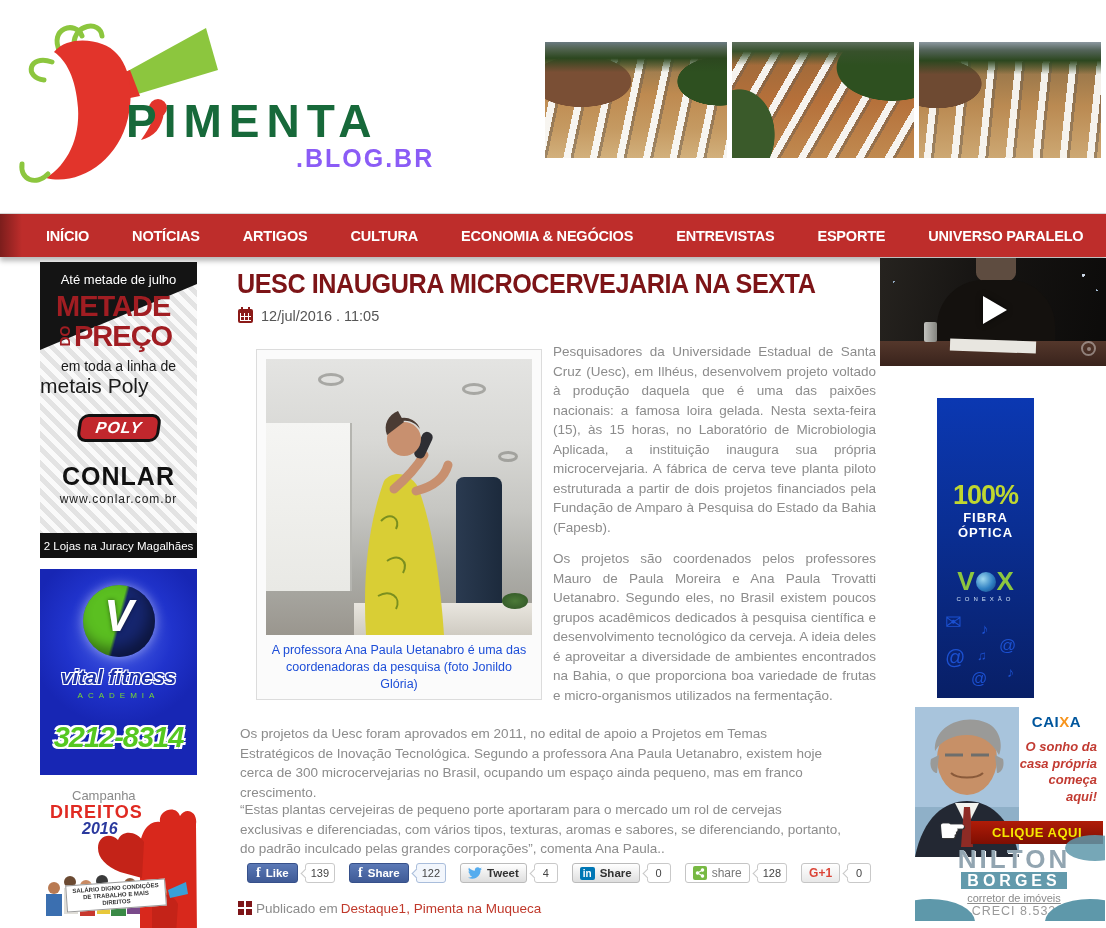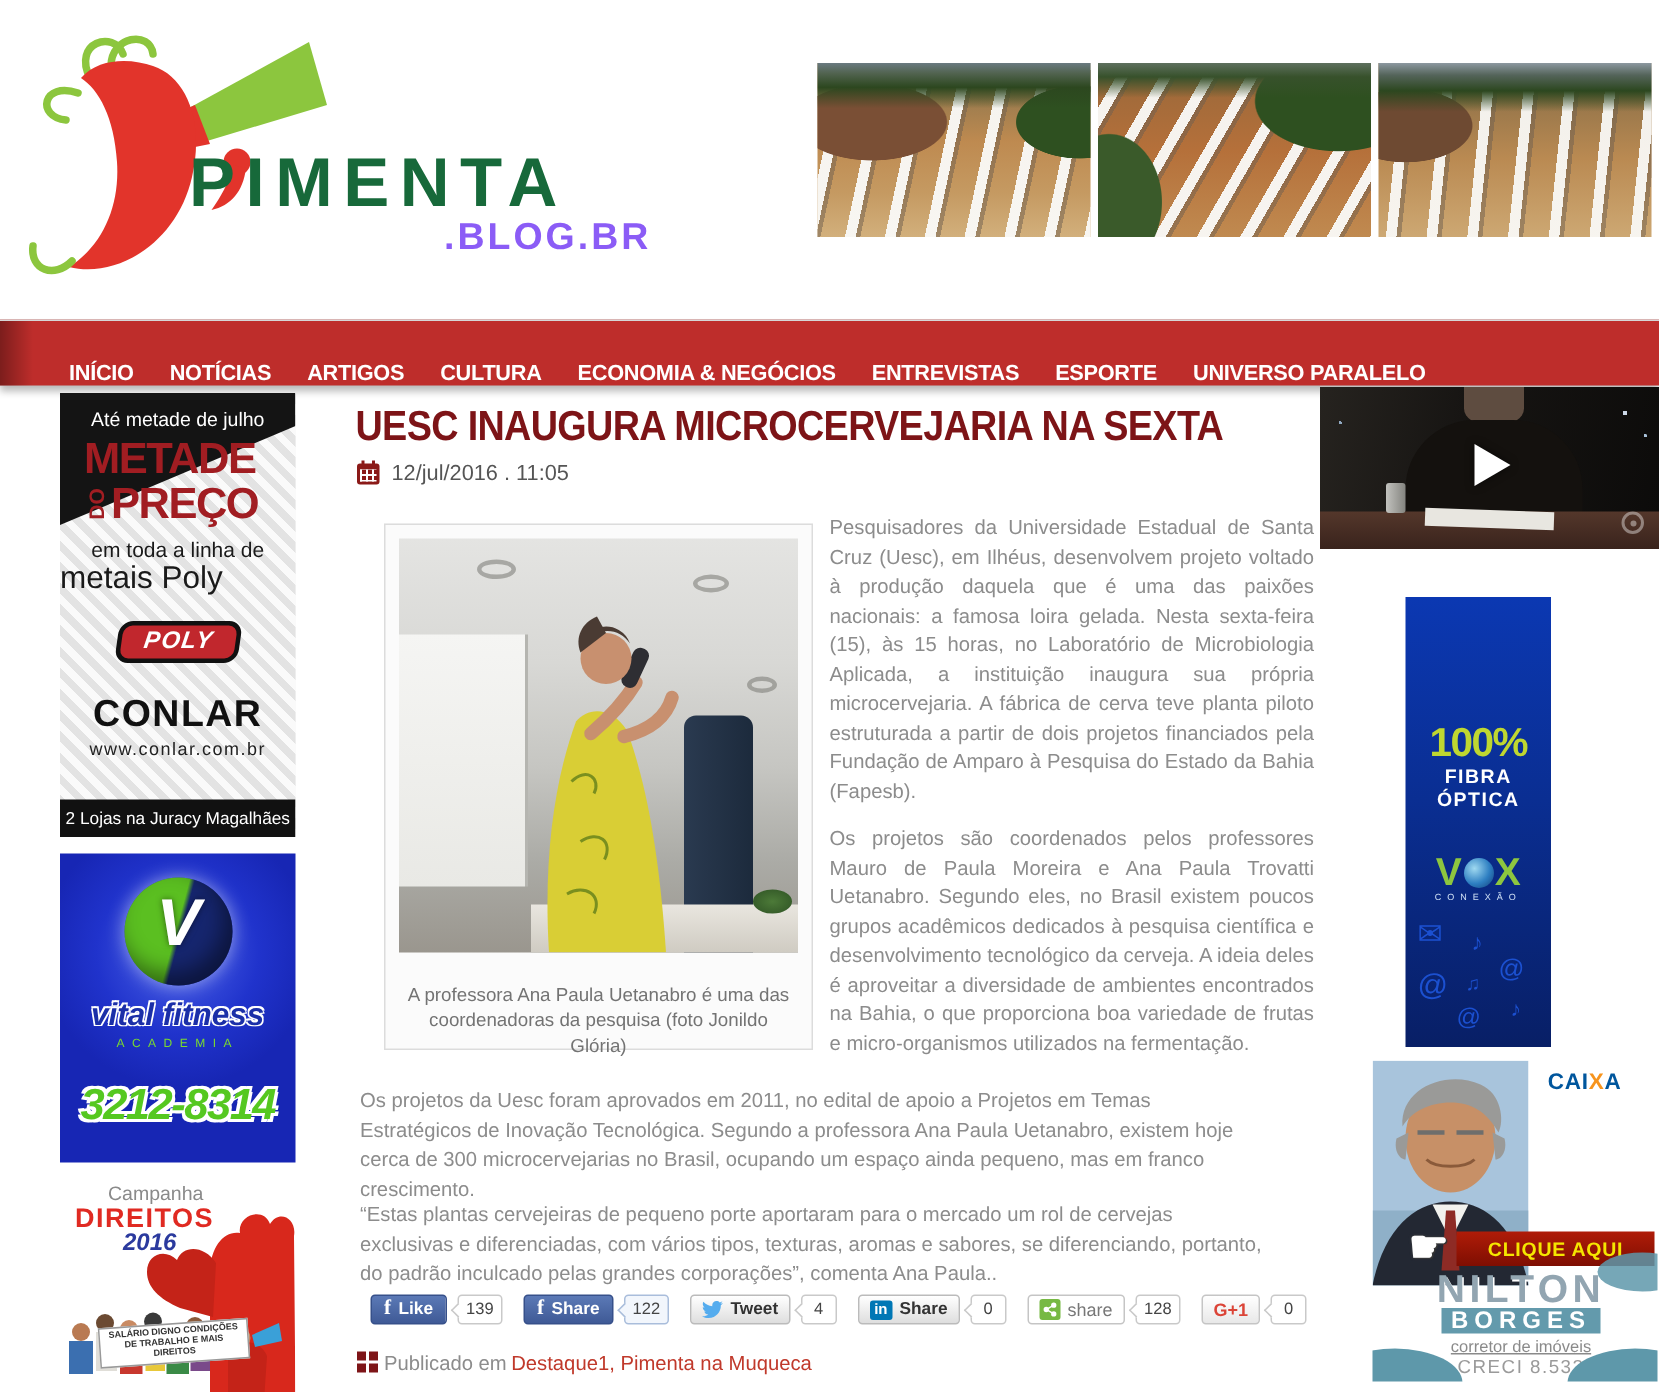--- a/index.html
+++ b/index.html
@@ -27,41 +27,41 @@
  radial-gradient(70px 90px at 4% 80%,#3A5A2A 50%,rgba(58,90,42,0) 51%),
  repeating-linear-gradient(120deg,rgba(255,255,255,0) 0 15px,rgba(250,250,248,.95) 15px 22px,rgba(110,95,80,.5) 22px 25px),
  linear-gradient(180deg,#A06A3A 15%,#B5703A 50%,#C08A50 100%)}
 .a3{left:919px;background:
  linear-gradient(180deg,#8C98A0 0%,#54645A 7%,#2C471F 16%,rgba(44,71,31,0) 28%),
  radial-gradient(80px 44px at 10% 36%,#6E4A32 55%,rgba(110,74,50,0) 56%),
  repeating-linear-gradient(96deg,rgba(255,255,255,0) 0 17px,rgba(250,250,248,.93) 17px 24px,rgba(110,95,80,.5) 24px 27px),
  linear-gradient(180deg,#97764A 22%,#BA8A52 55%,#CDa873 100%)}
 
 
-#mainnav{left:0;top:213px;width:1106px;height:44px;background:#BE2D2B;display:flex;align-items:flex-end;gap:24px;padding-left:46px;box-shadow:0 4px 5px rgba(0,0,0,.28);border-top:1px solid #d6d6d6}
+#mainnav{left:0;top:213px;width:1106px;height:44px;background:#BE2D2B;display:flex;align-items:center;gap:43px;padding-left:46px;box-shadow:0 4px 5px rgba(0,0,0,.28);border-top:1px solid #d6d6d6}
 #mainnav::before{content:"";position:absolute;left:0;top:0;bottom:0;width:22px;background:linear-gradient(90deg,rgba(0,0,0,.35),rgba(0,0,0,0))}
 .nav-item{color:#fff;font-weight:bold;font-size:14.5px;letter-spacing:-.2px;text-decoration:none;cursor:pointer;white-space:nowrap}
 
 
 #post-title{left:237px;top:268px;width:660px;font-size:28px;font-weight:bold;color:#7D1417;letter-spacing:-.5px;transform:scaleX(.9);transform-origin:0 50%;white-space:nowrap}
 #date-row{left:238px;top:308px;display:flex;align-items:center;gap:8px;color:#555;font-size:14.5px}
 .cal-icon{width:15px;height:14px;background:#8B1A18;border-radius:2px;position:relative}
 .cal-icon::before{content:"";position:absolute;left:2px;right:2px;top:4px;bottom:2px;background:
  repeating-linear-gradient(0deg,#fff 0 1px,transparent 1px 4px),
  repeating-linear-gradient(90deg,#fff 0 1px,transparent 1px 4px)}
 .cal-icon::after{content:"";position:absolute;top:-2px;left:3px;width:2px;height:3px;background:#8B1A18;box-shadow:7px 0 #8B1A18}
 
 #figure{left:256px;top:349px;width:286px;height:351px;border:1px solid #DCDCDC;background:#FBFBFB;padding:9px}
 #conf{position:relative;width:266px;height:276px;overflow:hidden;background:linear-gradient(180deg,#E4E4E2 0%,#D8D8D5 30%,#C6C6C2 55%,#ABABA6 78%,#9A968E 100%)}
 .lamp{position:absolute;border:3px solid rgba(120,120,115,.55);border-radius:50%}
 #screen{position:absolute;left:0;top:64px;width:86px;height:168px;background:linear-gradient(#F5F5F3,#E9E9E5);border-right:2px solid #B5B5B0}
 #pillar{position:absolute;right:30px;top:118px;width:46px;height:158px;background:linear-gradient(90deg,#2A3A50,#1C2A3C);border-radius:8px 8px 0 0}
 #deskc{position:absolute;right:0;bottom:0;left:88px;height:32px;background:linear-gradient(#E9E6DF,#CFCBC2)}
 #plantc{position:absolute;right:4px;bottom:26px;width:26px;height:16px;background:radial-gradient(#4C7A38,#2E5224);border-radius:50%}
-#caption{margin-top:20px;text-align:center;color:#737373;font-size:12.5px;line-height:17px}
+#caption{margin-top:7px;text-align:center;color:#1d4ed8;font-size:12.5px;line-height:17px}
 
 .para{color:#8C8C8C;font-size:13.5px;line-height:19.5px}
 #p1{left:553px;top:342px;width:323px;text-align:justify}
 #p2{left:553px;top:549px;width:323px;text-align:justify}
 #p3{left:240px;top:724px;width:604px}
 #p4{left:240px;top:800px;width:604px}
 
 
 #social{left:247px;top:863px;display:flex;align-items:center}
 .sgap{width:14px}
@@ -362,20 +362,21 @@
       <path d="M16,52 C14,60 18,66 22,66 L24,48 Z" fill="#9A9A98"></path>
       <path d="M88,52 C90,60 86,66 82,66 L80,48 Z" fill="#9A9A98"></path>
       <line x1="30" y1="48" x2="48" y2="48" stroke="#6E6E6C" stroke-width="3"></line>
       <line x1="56" y1="48" x2="74" y2="48" stroke="#6E6E6C" stroke-width="3"></line>
       <path d="M36,66 C42,72 62,72 68,66" stroke="#8A5A3A" stroke-width="2" fill="none"></path>
       <path d="M0,150 C8,110 30,94 52,94 C74,94 96,110 104,150 Z" fill="#232833"></path>
       <polygon points="40,96 52,120 64,96" fill="#F2F2EE"></polygon>
       <polygon points="49,100 55,100 58,140 46,140" fill="#8E2B25"></polygon>
     </svg>
     <div class="nb-caixa"><span>CAI</span><span class="cx">X</span><span>A</span></div>
+    <div class="nb-slogan">O sonho da casa própria começa aqui!</div>
     <div class="nb-cta">
       <span class="nb-hand">☛</span>
       <span>CLIQUE AQUI</span>
     </div>
     <div class="nb-name">
       <div class="nb-nilton">NILTON</div>
       <div><span class="nb-borges">BORGES</span></div>
       <div class="nb-role">corretor de imóveis</div>
       <div class="nb-creci">CRECI 8.532</div>
     </div>

